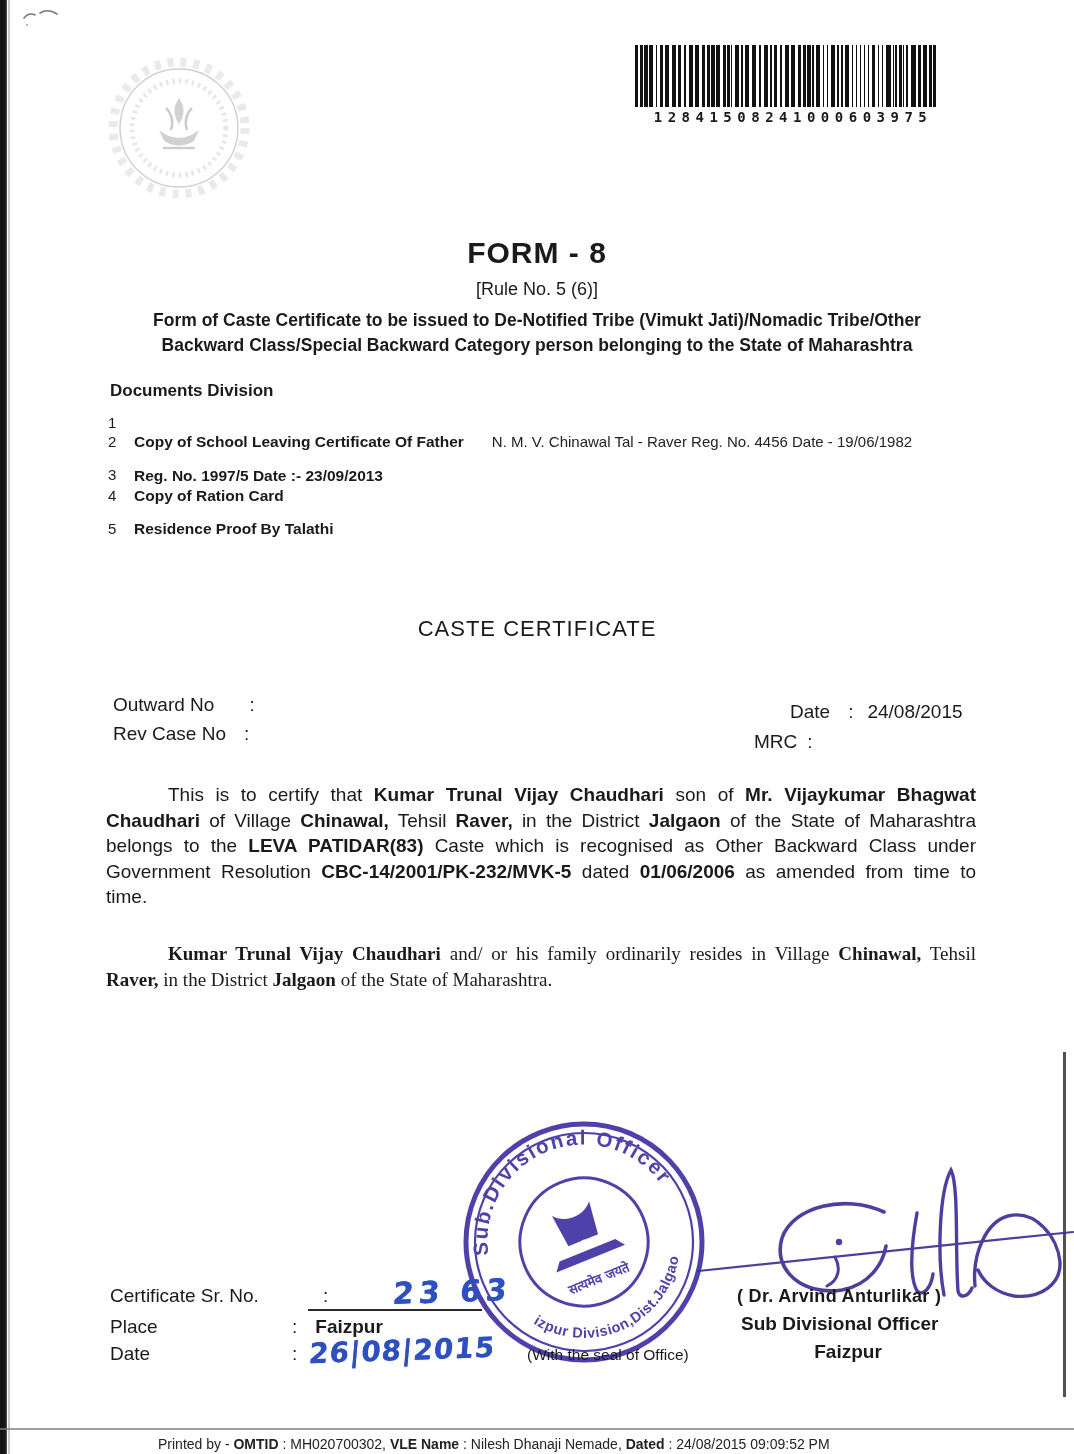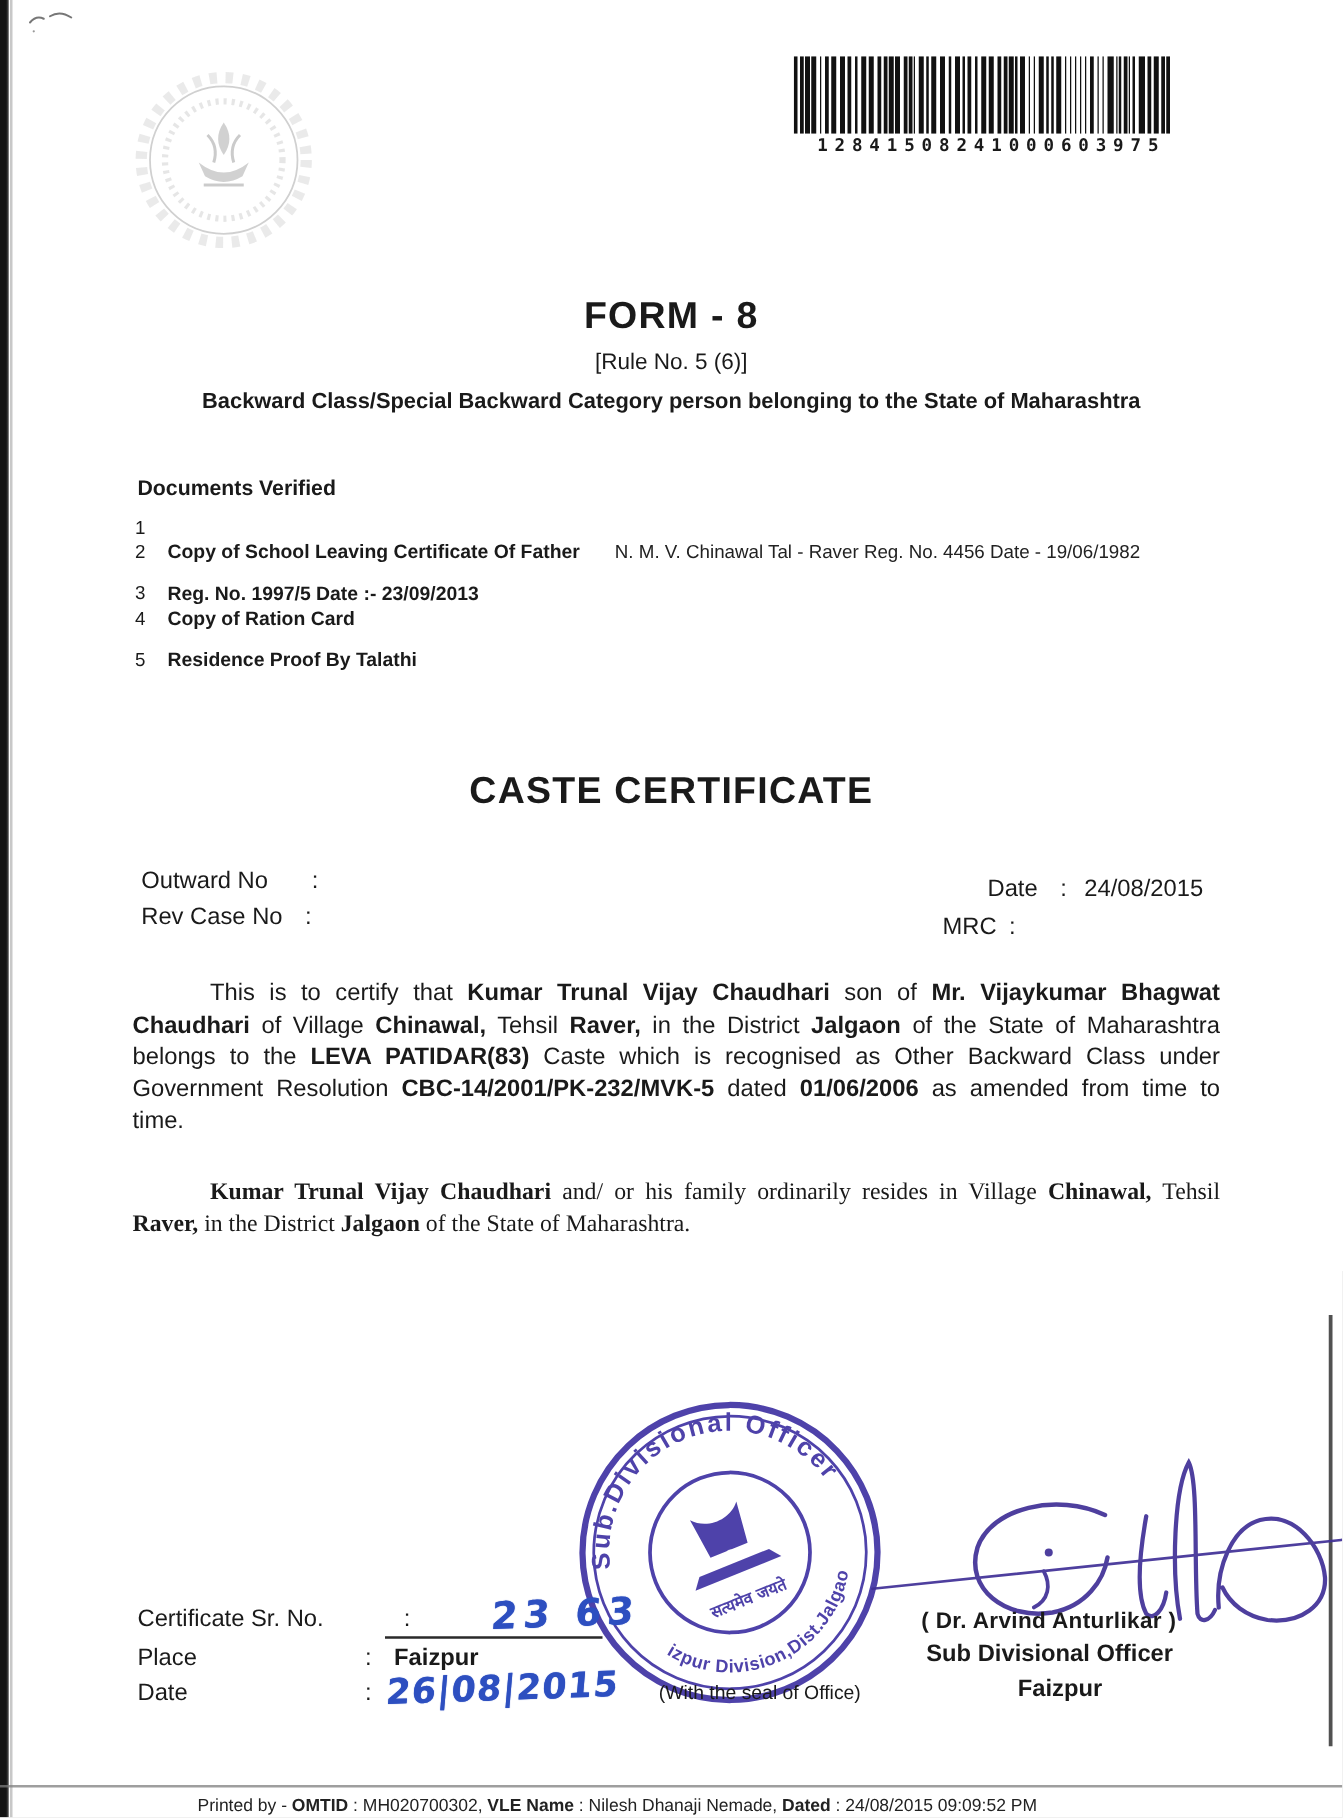--- a/index.html
+++ b/index.html
@@ -30,21 +30,21 @@
   #docs-items{left:108px;top:414px;width:890px;}
   .doc-item{display:flex;margin-bottom:15px;}
   .doc-item.two{margin-bottom:2px;}
   .di-num{width:26px;font-size:15px;flex:none;}
   .di-line1{display:flex;align-items:baseline;}
   .di-label{font-weight:700;font-size:15.5px;white-space:nowrap;}
   .di-detail{font-size:15px;margin-left:28px;white-space:nowrap;color:#222;}
   .di-line2{font-weight:700;font-size:15.5px;margin-top:1px;}
 
   
-  #caste-title{top:616px;font-size:30px;font-weight:700;letter-spacing:1px;text-align:center;}
+  #caste-title{top:616px;font-size:22px;font-weight:400;letter-spacing:1px;text-align:center;}
   .meta-row{display:flex;align-items:baseline;font-size:19px;}
   #outward-row{left:113px;top:694px;}
   #revcase-row{left:113px;top:723px;}
   #date-row{left:790px;top:701px;}
   #mrc-row{left:754px;top:731px;}
 
   
   .para{left:106px;width:870px;font-size:19px;line-height:25.5px;text-align:justify;text-indent:62px;}
   #para1{top:782px;}
   #para2{top:941px;text-indent:62px;font-family:Liberation Serif, serif;}
@@ -228,24 +228,25 @@
         <div style="width: 1.32px; height: 100%; flex: 0 0 auto;"></div>
         <div style="width: 2.64px; height: 100%; flex: 0 0 auto; background: rgb(17, 17, 17);"></div>
         <div style="width: 1.32px; height: 100%; flex: 0 0 auto;"></div>
       </div>
     <div id="barcode-number">12841508241000603975</div>
   </div>
 
   <div class="abs center" id="form-title">FORM - 8</div>
   <div class="abs center" id="rule-no">[Rule No. 5 (6)]</div>
   <div class="abs" id="form-desc">
+    <div>Form of Caste Certificate to be issued to De-Notified Tribe (Vimukt Jati)/Nomadic Tribe/Other</div>
     <div>Backward Class/Special Backward Category person belonging to the State of Maharashtra</div>
   </div>
 
-  <div class="abs" id="docs-heading">Documents Verified</div>
+  <div class="abs" id="docs-heading">Documents Division</div>
   <div class="abs" id="docs-items">
       <div class="doc-item two">
       <div class="di-num">1</div>
     </div>
       <div class="doc-item">
       <div class="di-num">2</div>
       <div class="di-main">
         <div class="di-line1">
           <span class="di-label">Copy of School Leaving Certificate Of Father</span>
           <span class="di-detail">N. M. V. Chinawal Tal - Raver Reg. No. 4456 Date - 19/06/1982</span>

